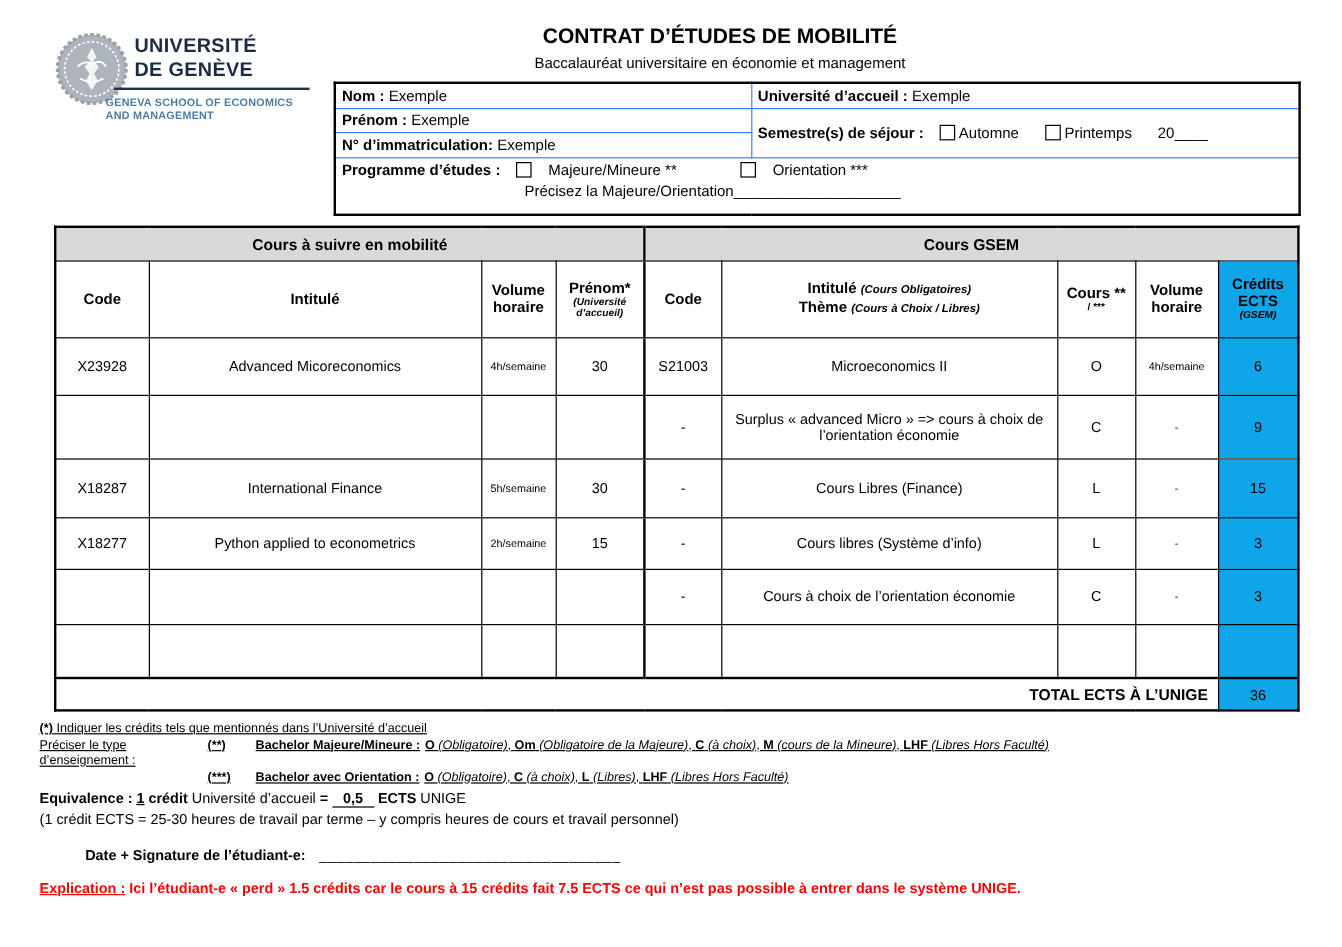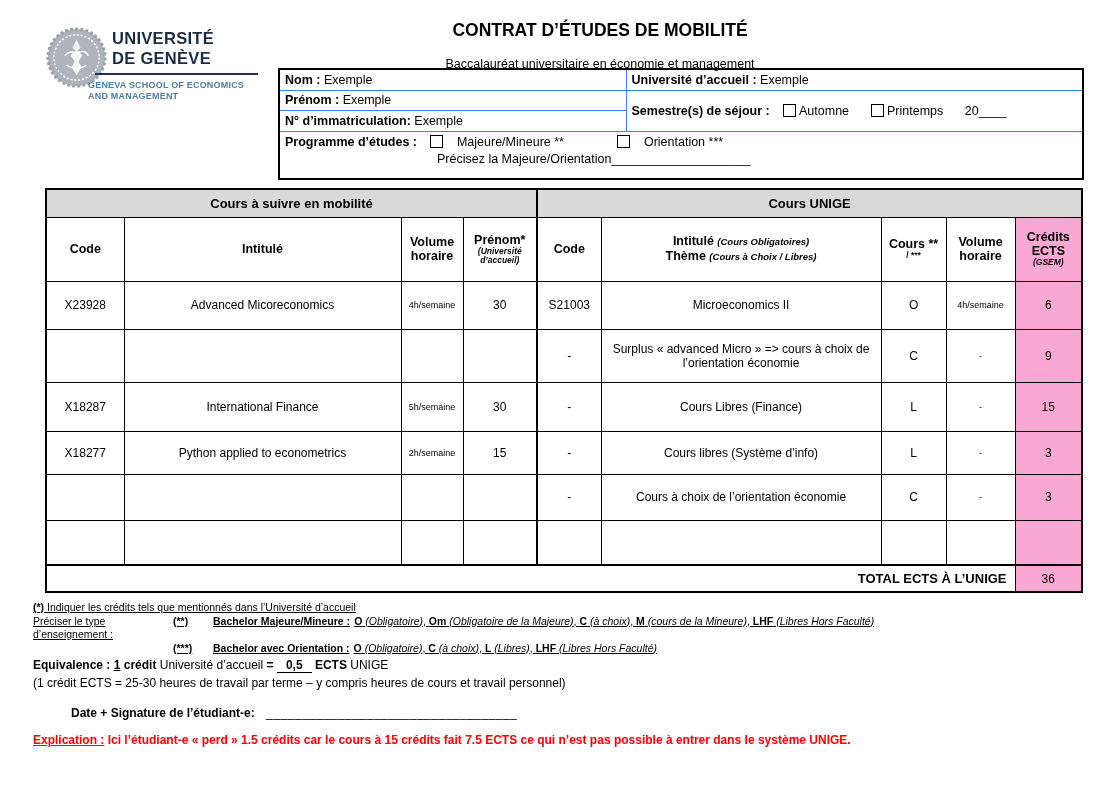--- a/index.html
+++ b/index.html
@@ -11,21 +11,21 @@
   .brand-seal { position:absolute; left:45px; top:26px; width:63px; height:63px; }
   .brand-text { position:absolute; left:112px; top:29px; font-weight:bold; font-size:16.5px;
                 line-height:19.5px; color:#1c2b45; letter-spacing:.3px; }
   .brand-rule { position:absolute; left:95px; top:73px; width:163px; border-top:2px solid #22324e; }
   .brand-school { position:absolute; left:88px; top:80px; font-weight:bold; font-size:9px;
                   line-height:11px; color:#4e7ca1; letter-spacing:.2px; }
 
   
   .title-wrap { position:absolute; left:180px; top:20px; width:840px; text-align:center; }
   .doc-title { font-size:17.5px; font-weight:bold; }
-  .doc-subtitle { font-size:12.5px; margin-top:16px; }
+  .doc-subtitle { font-size:12.5px; margin-top:5px; }
 
   
   .topform { position:absolute; left:278px; top:68px; width:804px;
              border-collapse:collapse; table-layout:fixed; }
   .topform, .topform td { border:6px solid #3b82f6; }
   .topform td { border-width:1.5px; font-size:12.5px; padding:1px 5px; vertical-align:middle; }
   .topform { border:2px solid #000; }
   .cb { display:inline-block; width:13px; height:13px; border:1.5px solid #000;
         background:#fff; vertical-align:-2px; }
   .gap18 { margin-left:18px; }
@@ -37,21 +37,21 @@
             border-collapse:collapse; table-layout:fixed; border:2.5px solid #000; }
   .ctable td { border:1px solid #000; text-align:center; vertical-align:middle;
                font-size:12px; padding:2px 4px; overflow:hidden; }
   .ctable td.sec { border-left:2.5px solid #000; }
   .ctable tr.group td { background:#d9d9d9; font-weight:bold; font-size:13px;
                         border-bottom:1.5px solid #000; }
   .ctable tr.head td { font-weight:bold; font-size:12.5px; line-height:14px; }
   .hsub { display:block; font-size:8.5px; font-style:italic; line-height:9.5px; font-weight:bold; }
   .hinline { font-size:9.5px; font-style:italic; font-weight:bold; }
   .ctable td.vol { font-size:9px; }
-  .ctable td.ects { background:#f9a8d4; }
+  .ctable td.ects { background:#0ea5e9; }
   .ctable tr.total td { border-top:2.5px solid #000; }
   .ctable td.total-label { text-align:right; font-weight:bold; font-size:13px; padding-right:8px; }
   .ctable td.total-val { font-weight:normal; }
 
   
   .fnblock { position:absolute; left:33px; top:601px; width:1060px; font-size:10.5px; line-height:13.5px;text-decoration:underline; }
   .fn-row { display:flex; }
   .fn-pre { width:140px; flex:none; }
   .fn-star { width:40px; flex:none; font-weight:bold; }
   .fn-title { font-weight:bold; margin-right:4px; }
@@ -159,21 +159,21 @@
         <col style="width:74px">
       <col style="width:64px">
         <col style="width:280px">
         <col style="width:65px">
         <col style="width:69px">
         <col style="width:67px">
     </colgroup>
     <tbody>
         <tr class="group" style="height:28px">
       <td colspan="4">Cours à suivre en mobilité</td>
-      <td colspan="5" class="sec">Cours UNIGE</td>
+      <td colspan="5" class="sec">Cours GSEM</td>
     </tr>
     <tr class="head" style="height:64px">
       <td>Code</td>
       <td>Intitulé</td>
       <td>Volume horaire</td>
       <td>
         <span>Prénom*</span>
         <span class="hsub">(Université d’accueil)</span>
       </td>
       <td class="sec">Code</td>

